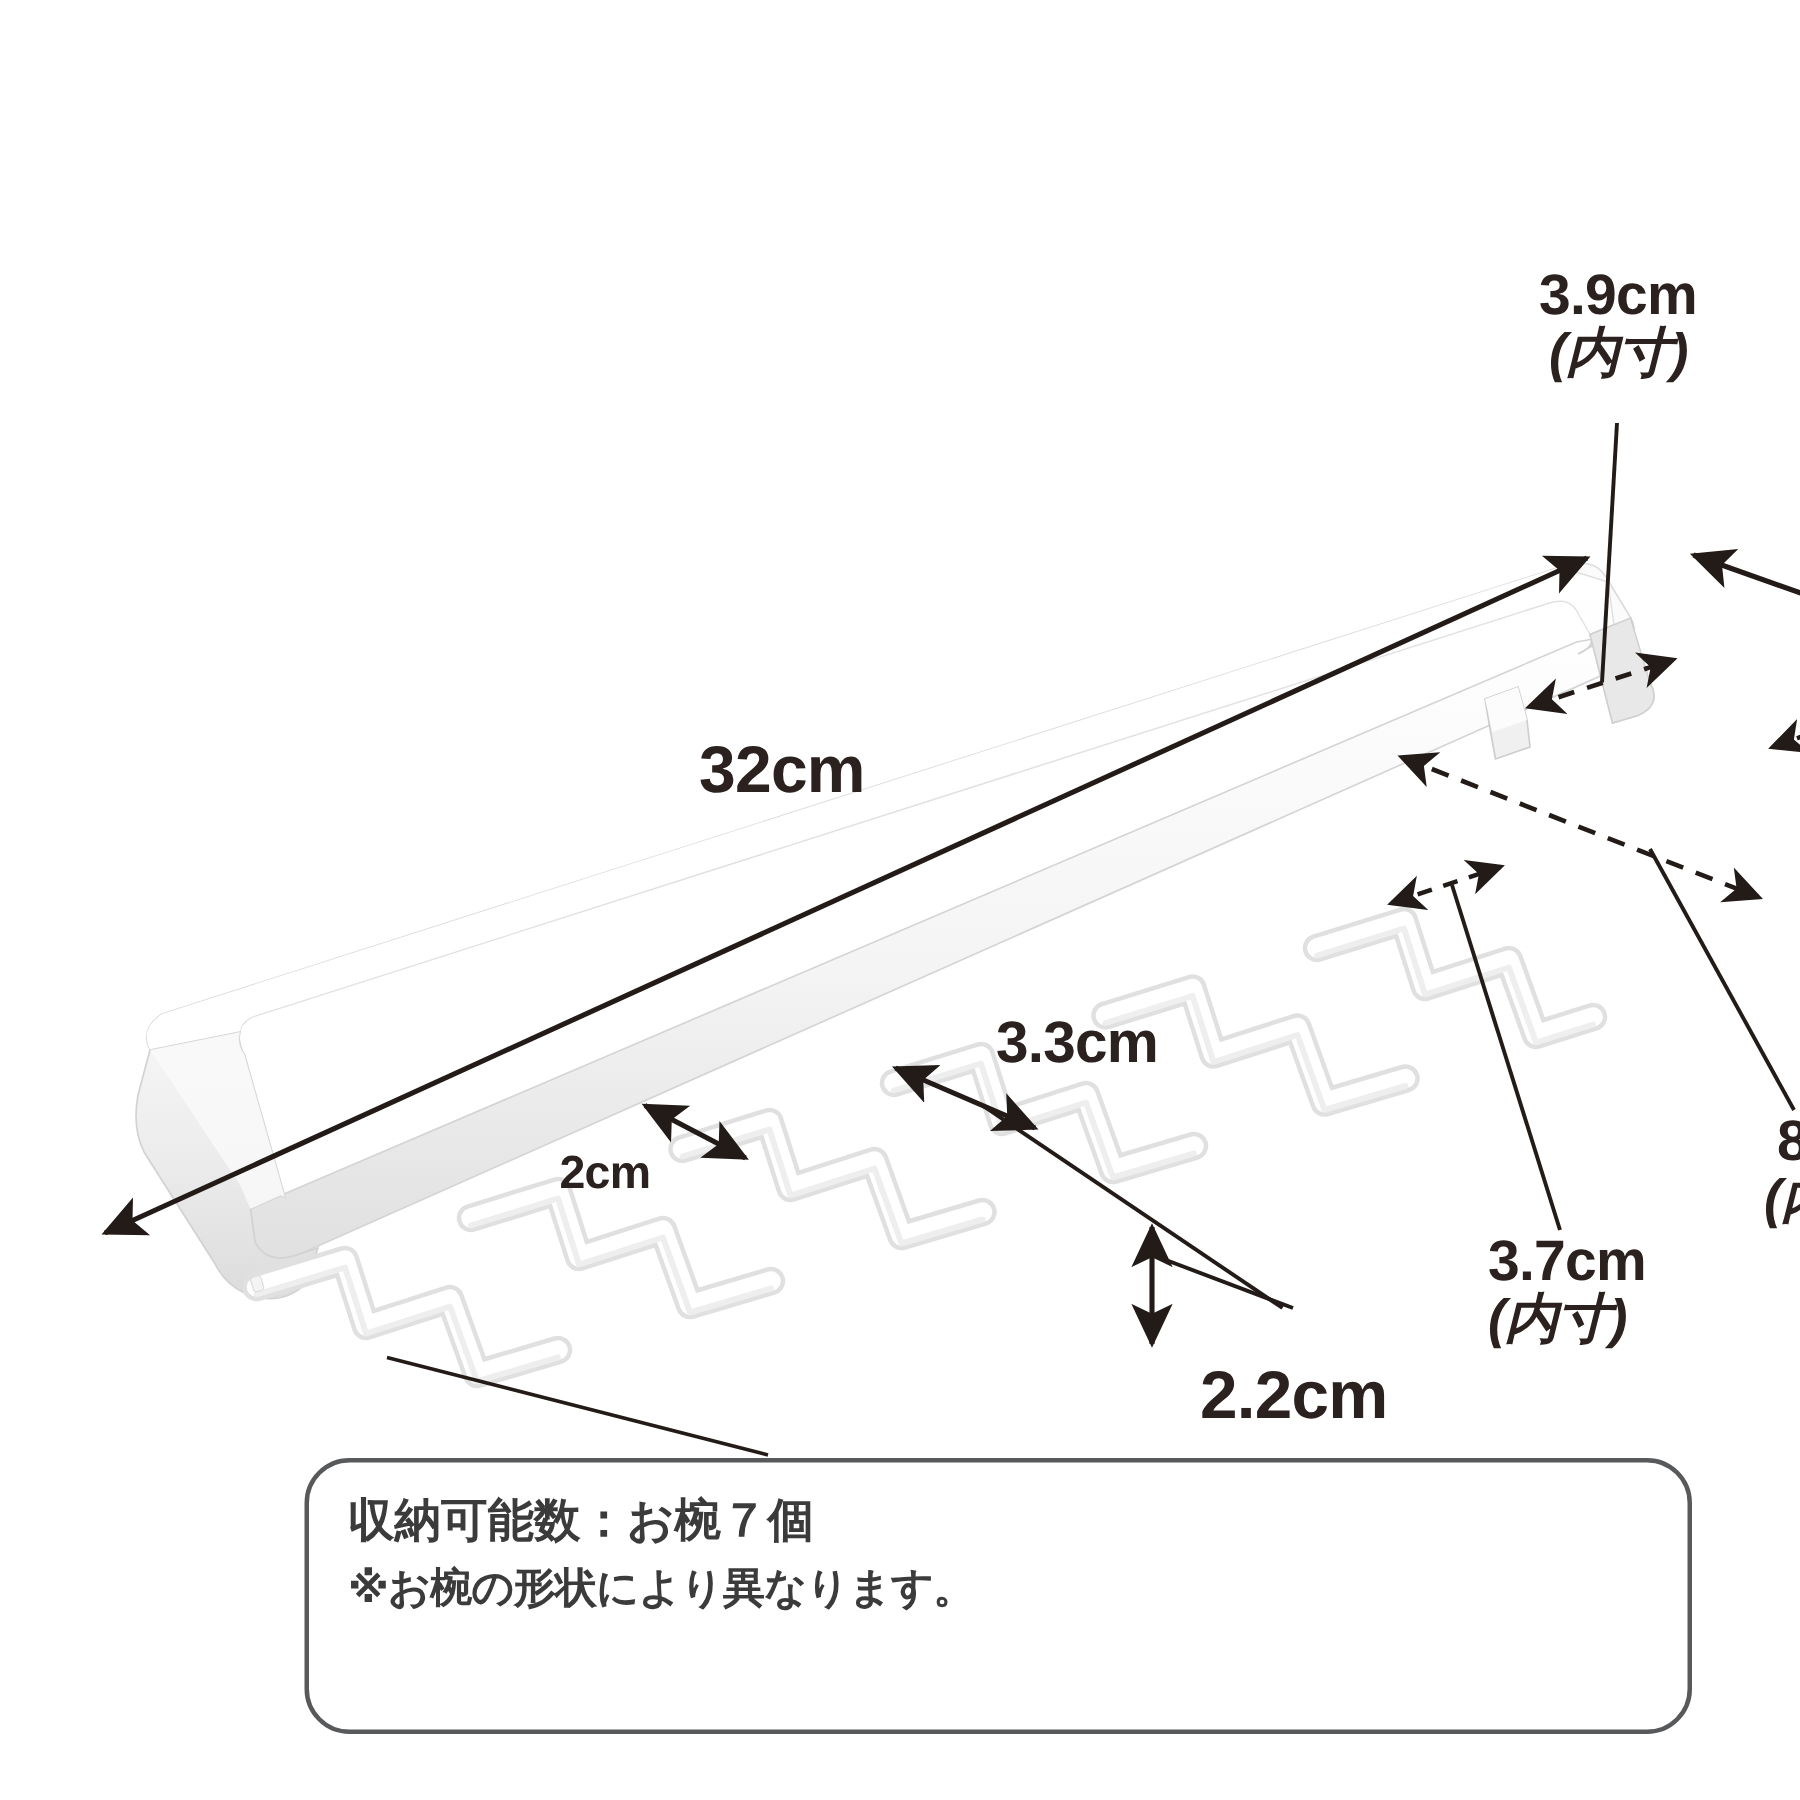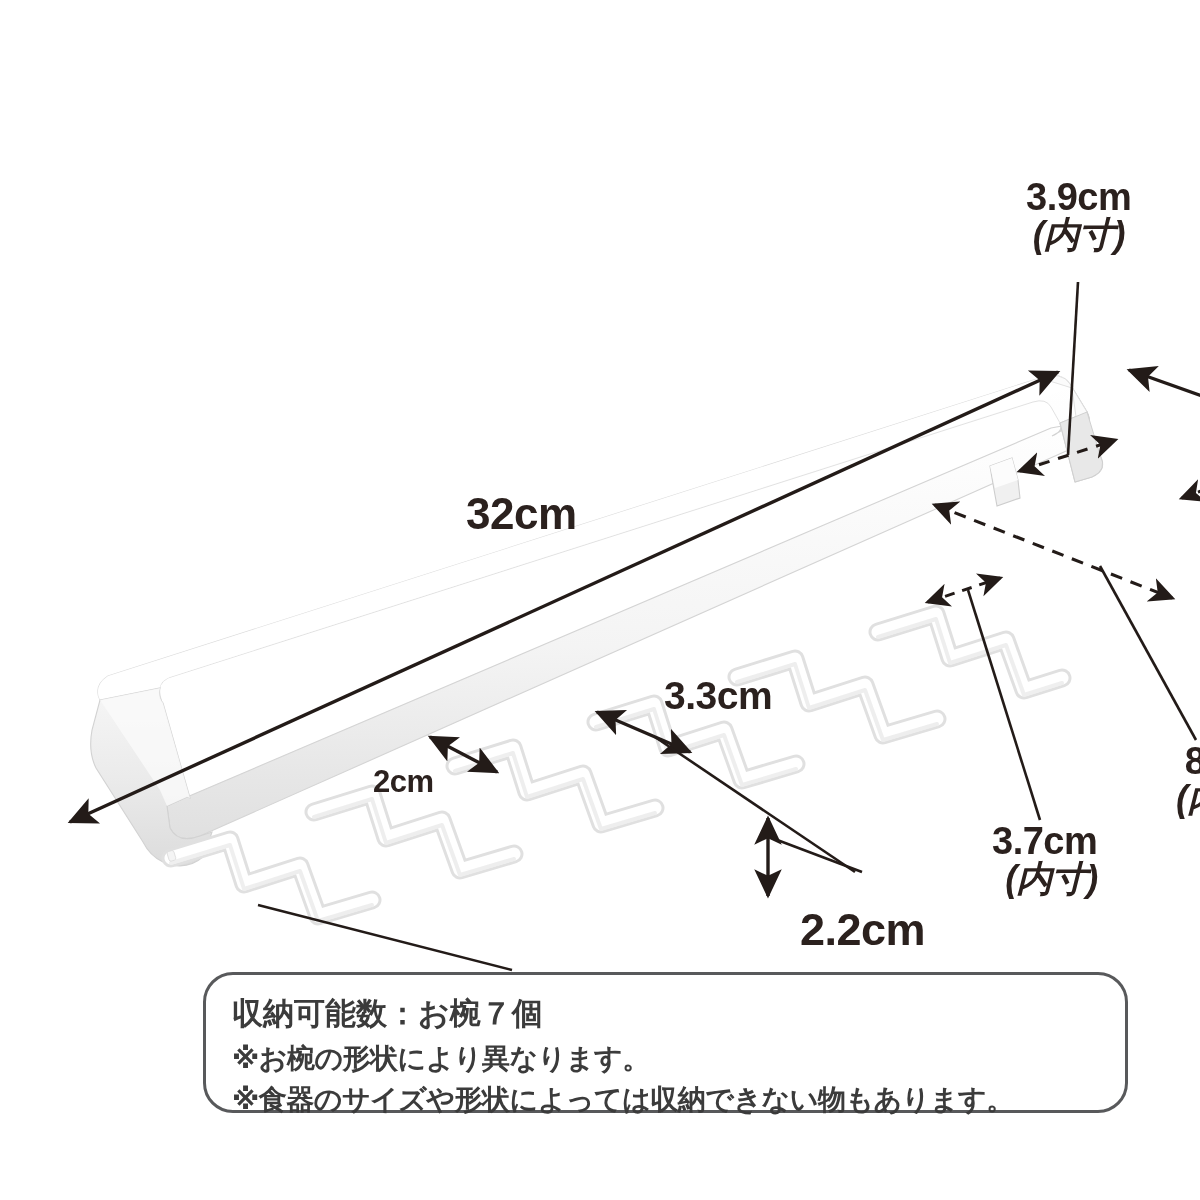--- a/index.html
+++ b/index.html
@@ -41,21 +41,21 @@
     letter-spacing: -1px;
     font-style: italic;
   }
 
   
   #note-box {
     position: absolute;
     left: 203px;
     top: 972px;
     width: 925px;
-    height: 141px;
+    height: 184px;
     border: 3px solid #58595b;
     border-radius: 30px;
     box-sizing: border-box;
     background: #ffffff;
   }
   #note-inner {
     padding: 22px 0 0 26px;
   }
   .note-title {
     color: #3b3b3b;
@@ -259,34 +259,33 @@
   <div class="dim-label" style="left:1026px; top:178px; font-size:38px; text-align:center;">
     <span>3.9cm</span>
     <span class="sub" style="font-size:36px;">(内寸)</span>
   </div>
 
   <div class="dim-label" style="left:1176px; top:742px; font-size:38px; text-align:center;">
     <span>8cm</span>
     <span class="sub" style="font-size:36px;">(内寸)</span>
   </div>
 
-  <div class="dim-label" style="left:992px; top:822px; font-size:38px; text-align:right;">
+  <div class="dim-label" style="left:992px; top:822px; font-size:38px; text-align:left;">
     <span>3.7cm</span>
     <span class="sub" style="font-size:36px;">(内寸)</span>
   </div>
 
   <div class="dim-label" style="left:638px; top:676px; font-size:39px;margin-left:26px;">3.3cm</div>
 
   <div class="dim-label" style="left:373px; top:766px; font-size:31px;">2cm</div>
 
   <div class="dim-label" style="left:800px; top:907px; font-size:45px;">2.2cm</div>
 
   <div class="dim-label" style="left:526px; top:975px; font-size:45px;">2.5cm</div>
 
   <div id="note-box">
     <div id="note-inner">
       <div class="note-title">収納可能数：お椀７個</div>
       <div class="note-line">※お椀の形状により異なります。</div>
-      <div class="note-line">※食器のサイズや形状によっては収納できない物もあります。</div>
     </div>
   </div>
 
 </div>
 
 </body></html>

